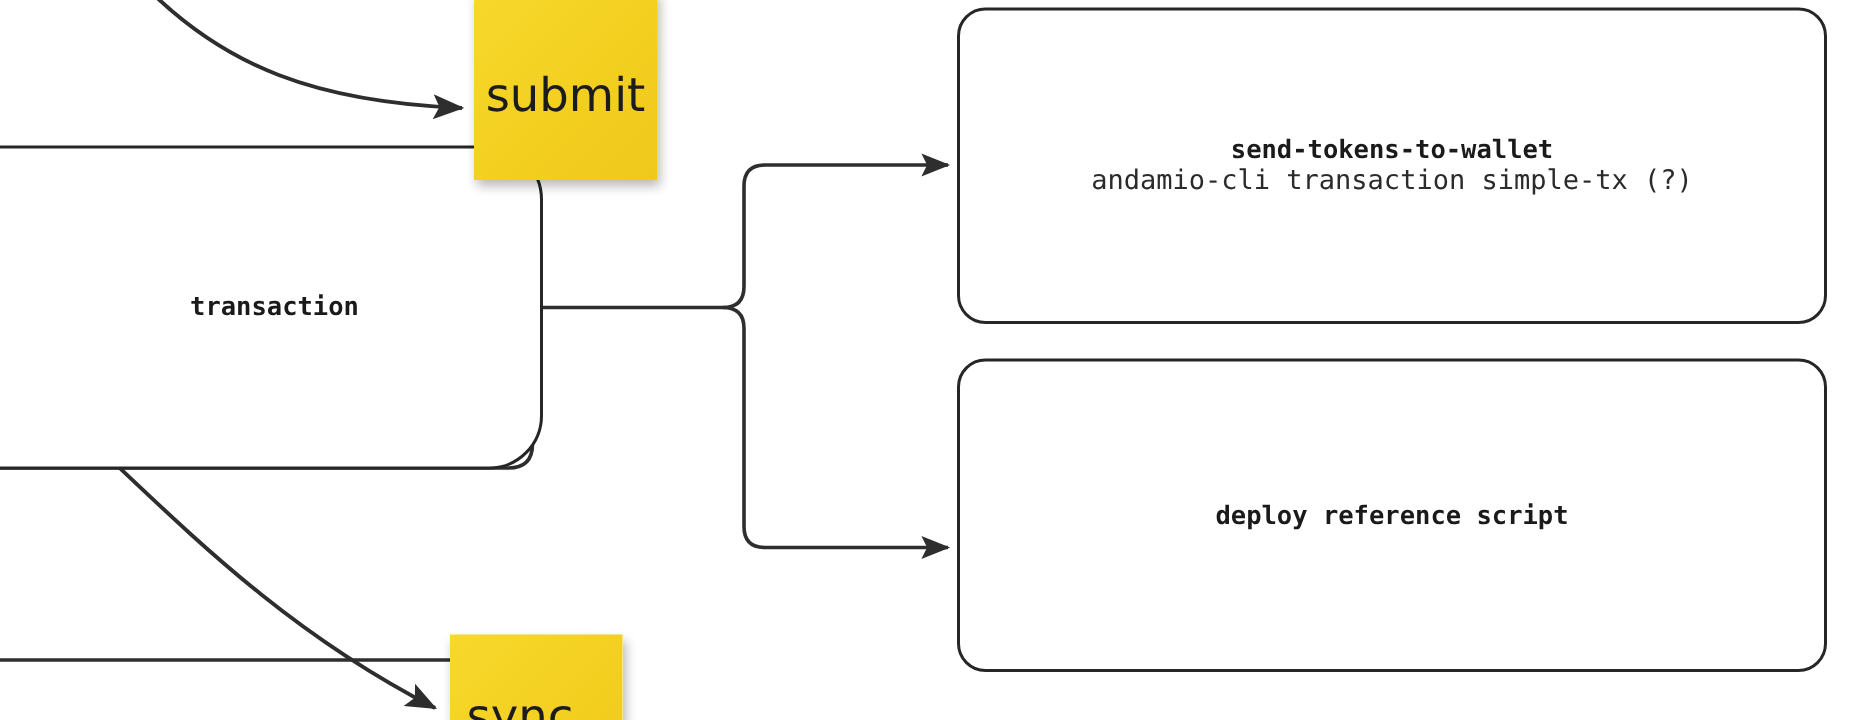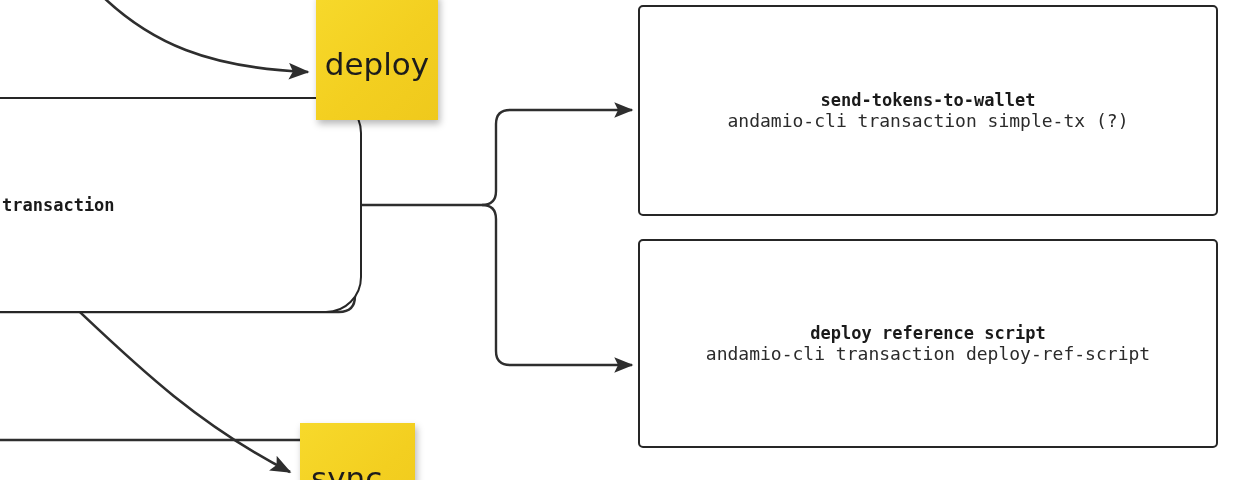--- a/index.html
+++ b/index.html
@@ -20,21 +20,21 @@
     top: 0;
     left: 0;
     width: 1249px;
     height: 480px;
     overflow: visible;
   }
   .node-box {
     position: absolute;
     box-sizing: border-box;
     border: 2.2px solid #262626;
-    border-radius: 5px;
+    border-radius: 19px;
     background: #ffffff;
     display: flex;
     flex-direction: column;
     align-items: center;
     justify-content: center;
     text-align: center;
   }
   .node-title {
     font-family: "DejaVu Sans Mono", monospace;
     font-weight: bold;
@@ -59,21 +59,21 @@
     border-radius: 36px;
   }
   #node-transaction .inner {
     position: absolute;
     left: 232px;
     top: 0;
     width: 362px;
     height: 100%;
     display: flex;
     align-items: center;
-    justify-content: space-between;
+    justify-content: center;
   }
   #node-send-tokens {
     left: 638px;
     top: 5px;
     width: 580px;
     height: 211px;
   }
   #node-deploy-ref {
     left: 638px;
     top: 239px;
@@ -149,24 +149,23 @@
     </div>
   </div>
 
   <div class="node-box" id="node-send-tokens">
     <div class="node-title">send-tokens-to-wallet</div>
     <div class="node-cmd">andamio-cli transaction simple-tx (?)</div>
   </div>
 
   <div class="node-box" id="node-deploy-ref">
     <div class="node-title">deploy reference script</div>
-    <div class="node-cmd">andamio-cli transaction deploy-ref-script</div>
   </div>
 
   <div class="sticky" id="sticky-submit">
-    <span class="sticky-label">deploy</span>
+    <span class="sticky-label">submit</span>
   </div>
 
   <div class="sticky" id="sticky-sync">
     <span class="sticky-label">sync</span>
   </div>
 
 </div>
 
 </body></html>

